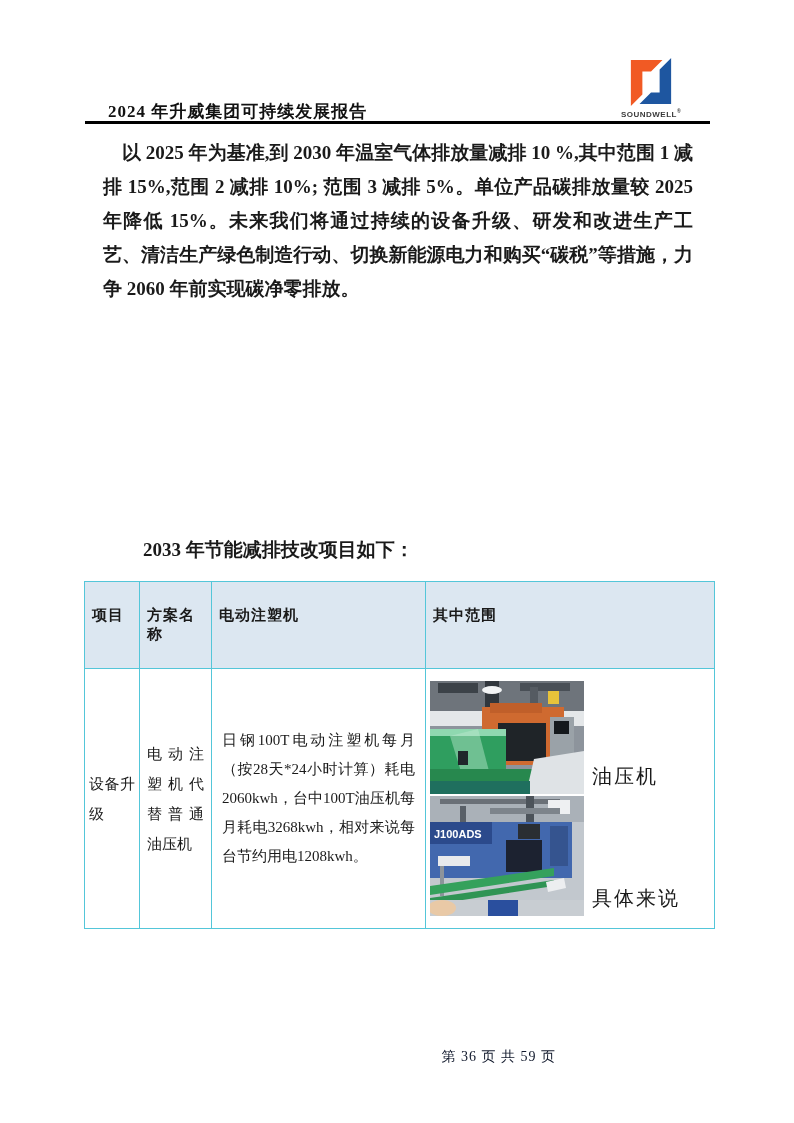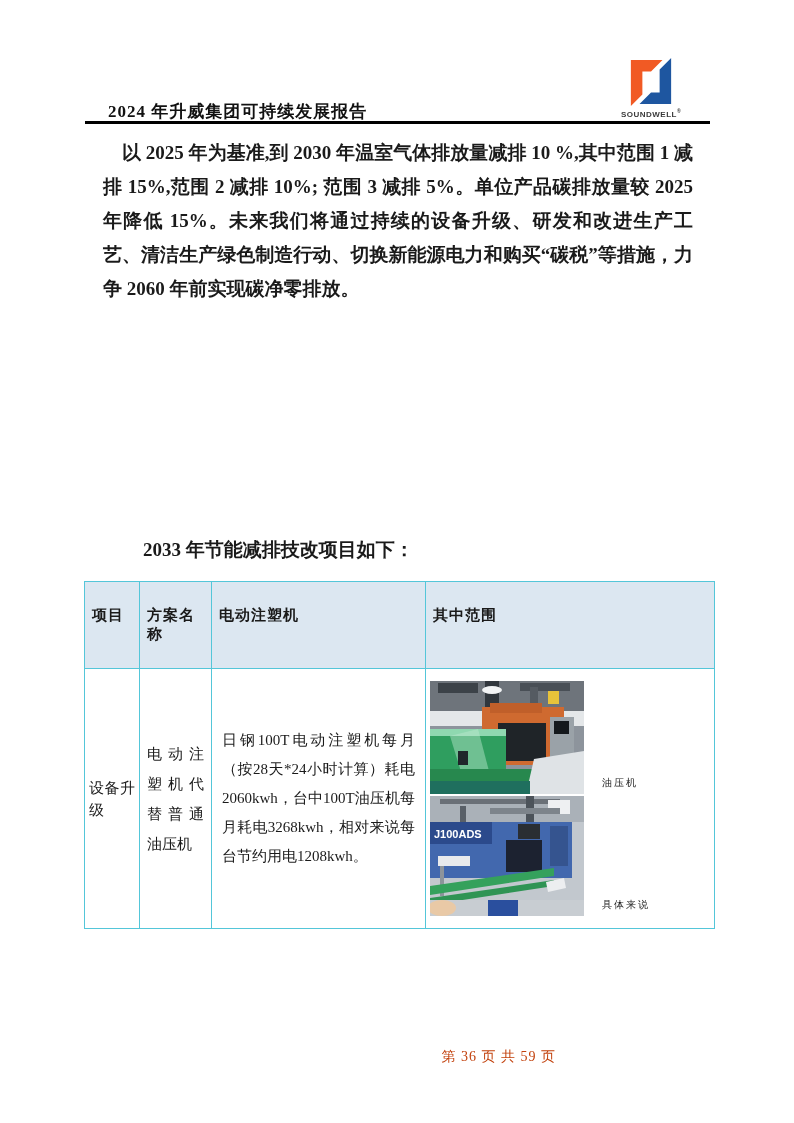--- a/index.html
+++ b/index.html
@@ -25,30 +25,30 @@
   .para{position:absolute;left:103px;width:590px;font-size:19px;line-height:34px;text-align:justify;color:#1a1a1a;font-weight:bold;}
   .p1{top:136px;text-indent:19px;}
   .p2{top:300px;text-indent:21px;}
   .lead{top:533px;text-indent:40px;text-align:left;}
 
   
   table.projects{position:absolute;left:84px;top:581px;border-collapse:collapse;table-layout:fixed;width:630px;}
   table.projects td,table.projects th{border:1.5px solid var(--table-border);font-size:15px;color:#1a1a1a;vertical-align:middle;}
   table.projects th{background:var(--table-header-bg);text-align:left;vertical-align:top;padding:24px 7px;font-weight:bold;height:51px;letter-spacing:1px;}
   tr.body-row{height:260px;}
-  td.cell-project{padding:16px 4px;text-align:justify;line-height:22px;}
+  td.cell-project{padding:16px 4px;text-align:justify;line-height:30px;}
   td.cell-scheme{padding:8px 7px;text-align:justify;line-height:30px;}
   td.cell-effect{padding:0 10px;text-align:justify;line-height:29px;}
   td.cell-status{padding:6px 4px;vertical-align:middle;}
   .photo-row{display:flex;align-items:flex-end;margin:2px 0;}
   .photo-row svg{display:block;flex:0 0 auto;}
-  .photo-label{font-size:10px;color:#1a1a1a;margin-left:18px;margin-bottom:4px;letter-spacing:2px;white-space:nowrap;}
+  .photo-label{font-size:20px;color:#1a1a1a;margin-left:8px;margin-bottom:4px;letter-spacing:2px;white-space:nowrap;}
 
   
-  .page-number{position:absolute;right:84px;top:1048px;font-size:14px;color:#c2410c;letter-spacing:1px;}
+  .page-number{position:absolute;right:84px;top:1048px;font-size:14px;color:#0f172a;letter-spacing:1px;}
 </style>
 </head>
 <body>
 
 <div class="page">
 
   <div class="report-title">2024 年升威集团可持续发展报告</div>
   <div class="logo">
     <svg width="46" height="52" viewBox="0 0 48 54">
       <path d="M3,4 L36,4 L24,16 L15,16 L15,40 L3,52 Z" fill="var(--logo-orange)"></path>

